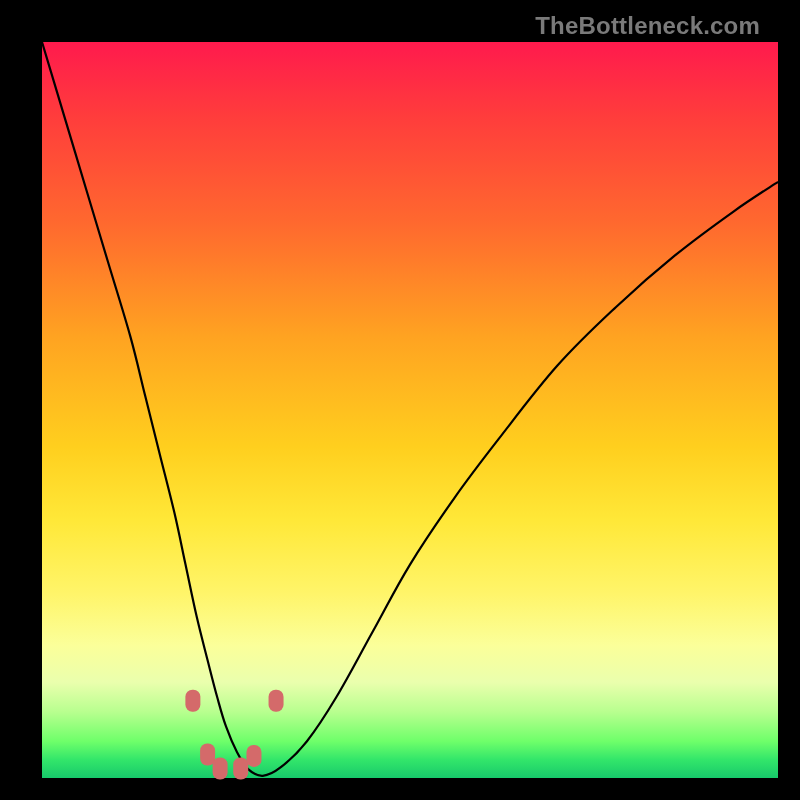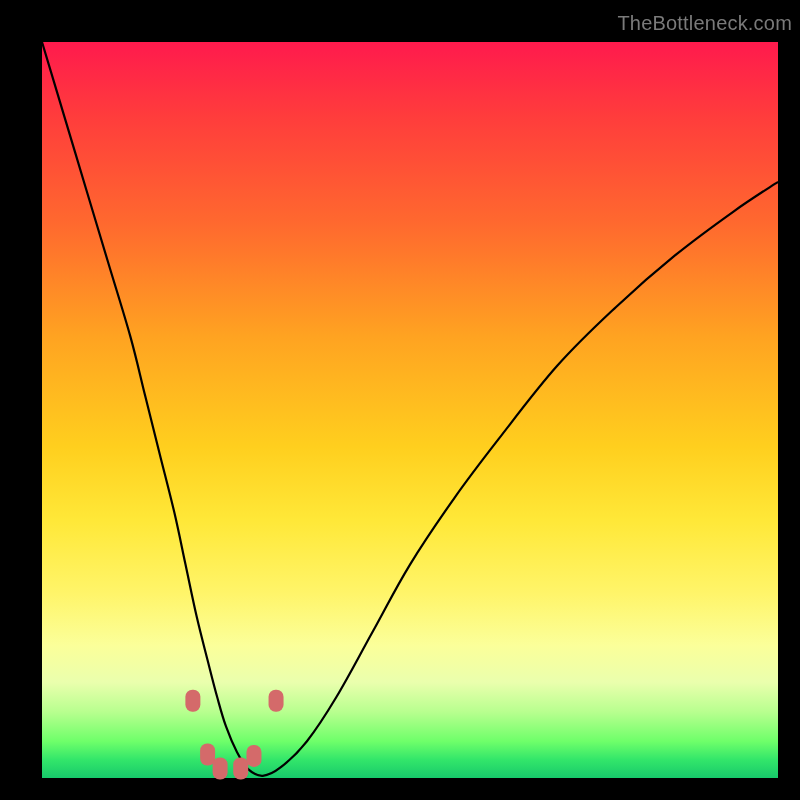--- a/index.html
+++ b/index.html
@@ -32,24 +32,24 @@
       #b8ff8f 91%,
       #6fff6a 95%,
       #33e66a 97.5%,
       #17c96b 100%
     );
   }
 
   .watermark {
     position: absolute;
     top: 12px;
-    right: 8px;
+    right: 40px;
     color: #7a7a7a;
-    font-size: 20px;
-    font-weight: 400;
+    font-size: 24px;
+    font-weight: 700;
     letter-spacing: 0.2px;
   }
 
   svg.curve {
     position: absolute;
     left: 42px;
     top: 42px;
     width: 736px;
     height: 736px;
     overflow: visible;

